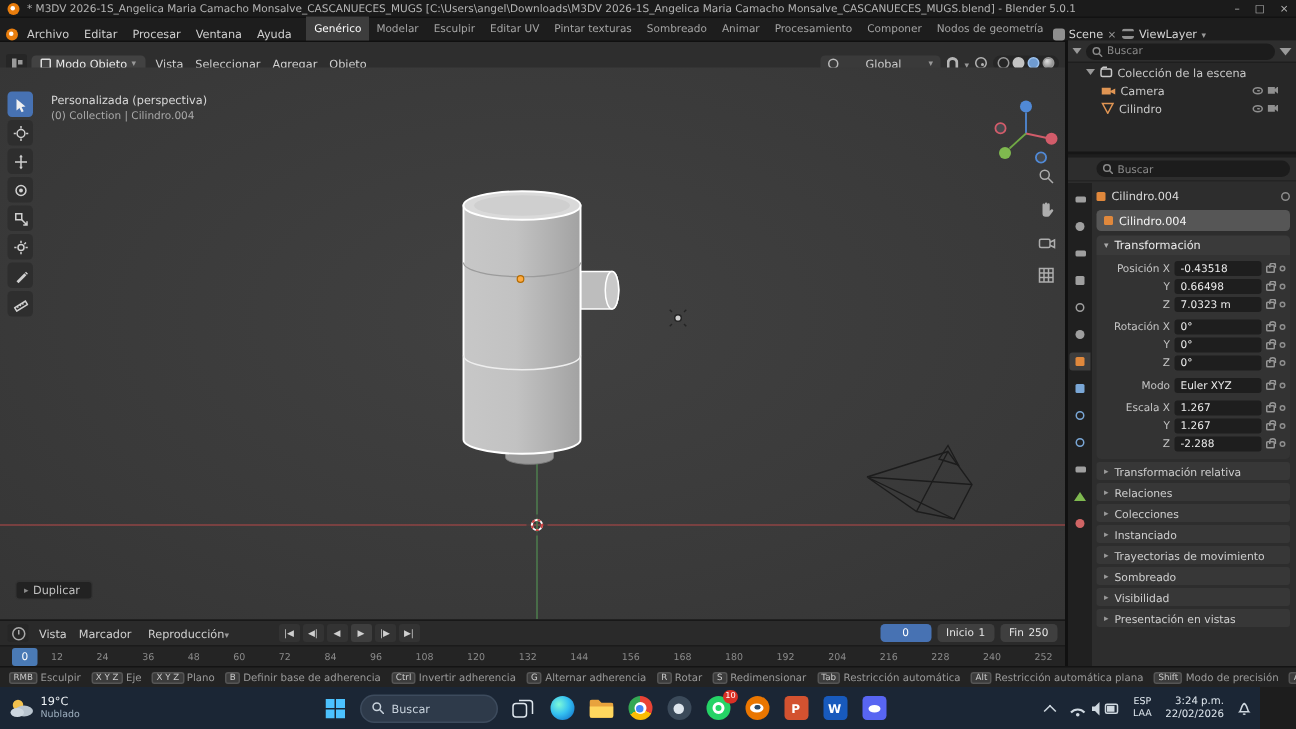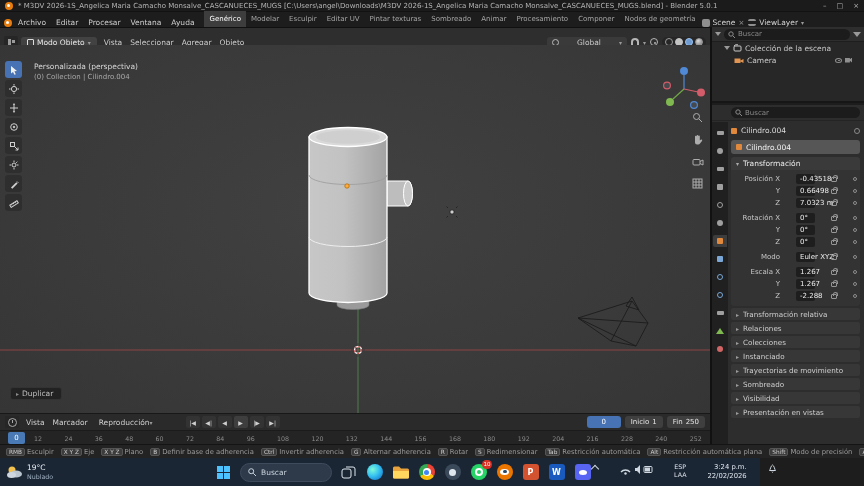--- a/index.html
+++ b/index.html
@@ -107,21 +107,21 @@
   .prop-content{margin-left:16px;padding:3px 4px 0 3px}
   .crumb{height:13px;display:flex;align-items:center;gap:4px;font-size:7.5px;color:#dcdcdc}
   .crumb .pin{margin-left:auto;width:6px;height:6px;border:1px solid #8a8a8a;border-radius:50%}
   .obj-ic{width:6px;height:6px;background:#e0883c;border-radius:1px;flex:none}
   .name-field{height:14px;background:#565656;border-radius:3px;display:flex;align-items:center;
     gap:4px;padding:0 5px;margin:3px 0 2px;font-size:7.5px;color:#f4f4f4}
   .sec-hdr{height:13px;background:#3a3a3a;border-radius:3px 3px 0 0;display:flex;align-items:center;
     gap:4px;font-size:7.5px;color:#eaeaea;padding:0 5px;margin-top:3px}
   .sec-hdr::before{content:"▾";font-size:6px;color:#aaa}
   .tr-body{background:#333;padding:3px 3px 4px;border-radius:0 0 3px 3px}
-  .prow{display:flex;align-items:center;height:11px;gap:16px;margin-bottom:1px}
+  .prow{display:flex;align-items:center;height:11px;gap:3px;margin-bottom:1px}
   .prow:nth-child(4),.prow:nth-child(7),.prow:nth-child(8){margin-top:4px}
   .plabel{width:46px;text-align:right;font-size:7px;color:#c6c6c6;flex:none;white-space:nowrap}
   .pval{flex:1;background:#1e1e1e;border-radius:2px;height:10px;display:flex;align-items:center;
     padding:0 4px;font-size:7px;color:#ededed;min-width:0;white-space:nowrap}
   .plock{width:6px;height:5px;border:1px solid #969696;border-radius:1px;position:relative;flex:none;margin-top:2px}
   .plock::before{content:"";position:absolute;left:0.5px;top:-3.5px;width:3px;height:3px;
     border:1px solid #969696;border-bottom:none;border-radius:3px 3px 0 0}
   .pdot{width:4px;height:4px;border:1px solid #8e8e8e;border-radius:50%;flex:none}
   .collapsed{height:12px;background:#373737;border-radius:2px;margin-top:2px;display:flex;
     align-items:center;padding:0 5px;font-size:7.2px;color:#cfcfcf;gap:4px;white-space:nowrap;overflow:hidden}
@@ -150,35 +150,35 @@
   
   #statusbar{position:absolute;left:0;top:444px;width:864px;height:14px;background:#232323;
     border-top:1px solid #141414;display:flex;align-items:center;gap:7px;padding:0 6px;
     overflow:hidden;white-space:nowrap}
   .hint{display:flex;align-items:center;gap:2px;flex:none}
   .key{background:#3c3c3c;border:1px solid #555;border-radius:2px;font-size:5.8px;color:#ccc;
     padding:0 2px;height:8px;display:flex;align-items:center}
   .hlabel{font-size:6.8px;color:#9a9a9a}
 
   
-  #taskbar{position:absolute;left:0;top:458px;width:760px;height:28px;background:#1b2635;
+  #taskbar{position:absolute;left:0;top:458px;width:840px;height:28px;background:#1b2635;
     display:flex;align-items:center;padding:0 6px}
   .weather{display:flex;align-items:center;gap:4px;width:86px;flex:none}
   .wt{font-size:7.5px;color:#eef2f6;line-height:1.15}
   .wd{font-size:6.3px;color:#9fb0c0}
   .tb-center{display:flex;align-items:center;gap:7px;margin-left:122px}
   .search-pill{width:92px;height:19px;border-radius:10px;background:#2e3a4a;border:1px solid #3d4b5d;
     display:flex;align-items:center;gap:5px;padding:0 7px;color:#c8d2dc;font-size:7.5px}
   .app{width:19px;height:19px;border-radius:4px;display:flex;align-items:center;justify-content:center;position:relative;flex:none}
   .badge{position:absolute;top:-3px;right:-4px;min-width:10px;height:9px;border-radius:5px;
     background:#d93025;color:#fff;font-size:5.5px;display:flex;align-items:center;justify-content:center;padding:0 1px}
   .ic-circle{width:16px;height:16px;border-radius:50%}
   .ic-sq{width:16px;height:16px;border-radius:3px;display:flex;align-items:center;justify-content:center;
     color:#fff;font-size:8px;font-weight:bold}
-  .tray{margin-left:auto;display:flex;gap:21px;flex:none}
+  .tray{margin-left:auto;display:flex;align-items:center;gap:9px;flex:none}
   .chev-up{width:6px;height:6px;border-left:1.5px solid #cfd8e0;border-top:1.5px solid #cfd8e0;transform:rotate(45deg);margin-top:3px}
   .lang{font-size:6.3px;color:#dfe7ee;text-align:center;line-height:1.25}
   .clockblk{font-size:6.8px;color:#dfe7ee;text-align:right;line-height:1.3}
 </style>
 </head>
 <body>
 
 <div id="root">
 
   <div id="titlebar">
@@ -425,20 +425,30 @@
           <rect x="1" y="2" width="7" height="5" rx="1"></rect>
           <path d="M1 2 L2.5 0.8 H5"></path>
         </svg>
       <span>Colección de la escena</span>
     </div>
     <div class="ol-row" style="padding-left:22px">
       <svg width="10" height="7" fill="#e09553">
           <path d="M0.5 1.5 h6 v4.5 h-6 Z M6.5 3.5 L9.5 2 V6 L6.5 4.5"></path>
         </svg>
       <span>Camera</span>
+      <span class="rt">
+          <span class="mini-eye"></span>
+          <span class="mini-cam2"></span>
+        </span>
+    </div>
+    <div class="ol-row" style="padding-left:22px">
+      <svg width="9" height="8" fill="none" stroke="#e09553">
+          <path d="M1 1 H8 L4.5 7.5 Z"></path>
+        </svg>
+      <span>Cilindro</span>
       <span class="rt">
           <span class="mini-eye"></span>
           <span class="mini-cam2"></span>
         </span>
     </div>
   </div>
 
   <div id="properties">
     <div class="prop-header">
       <span class="srch">

